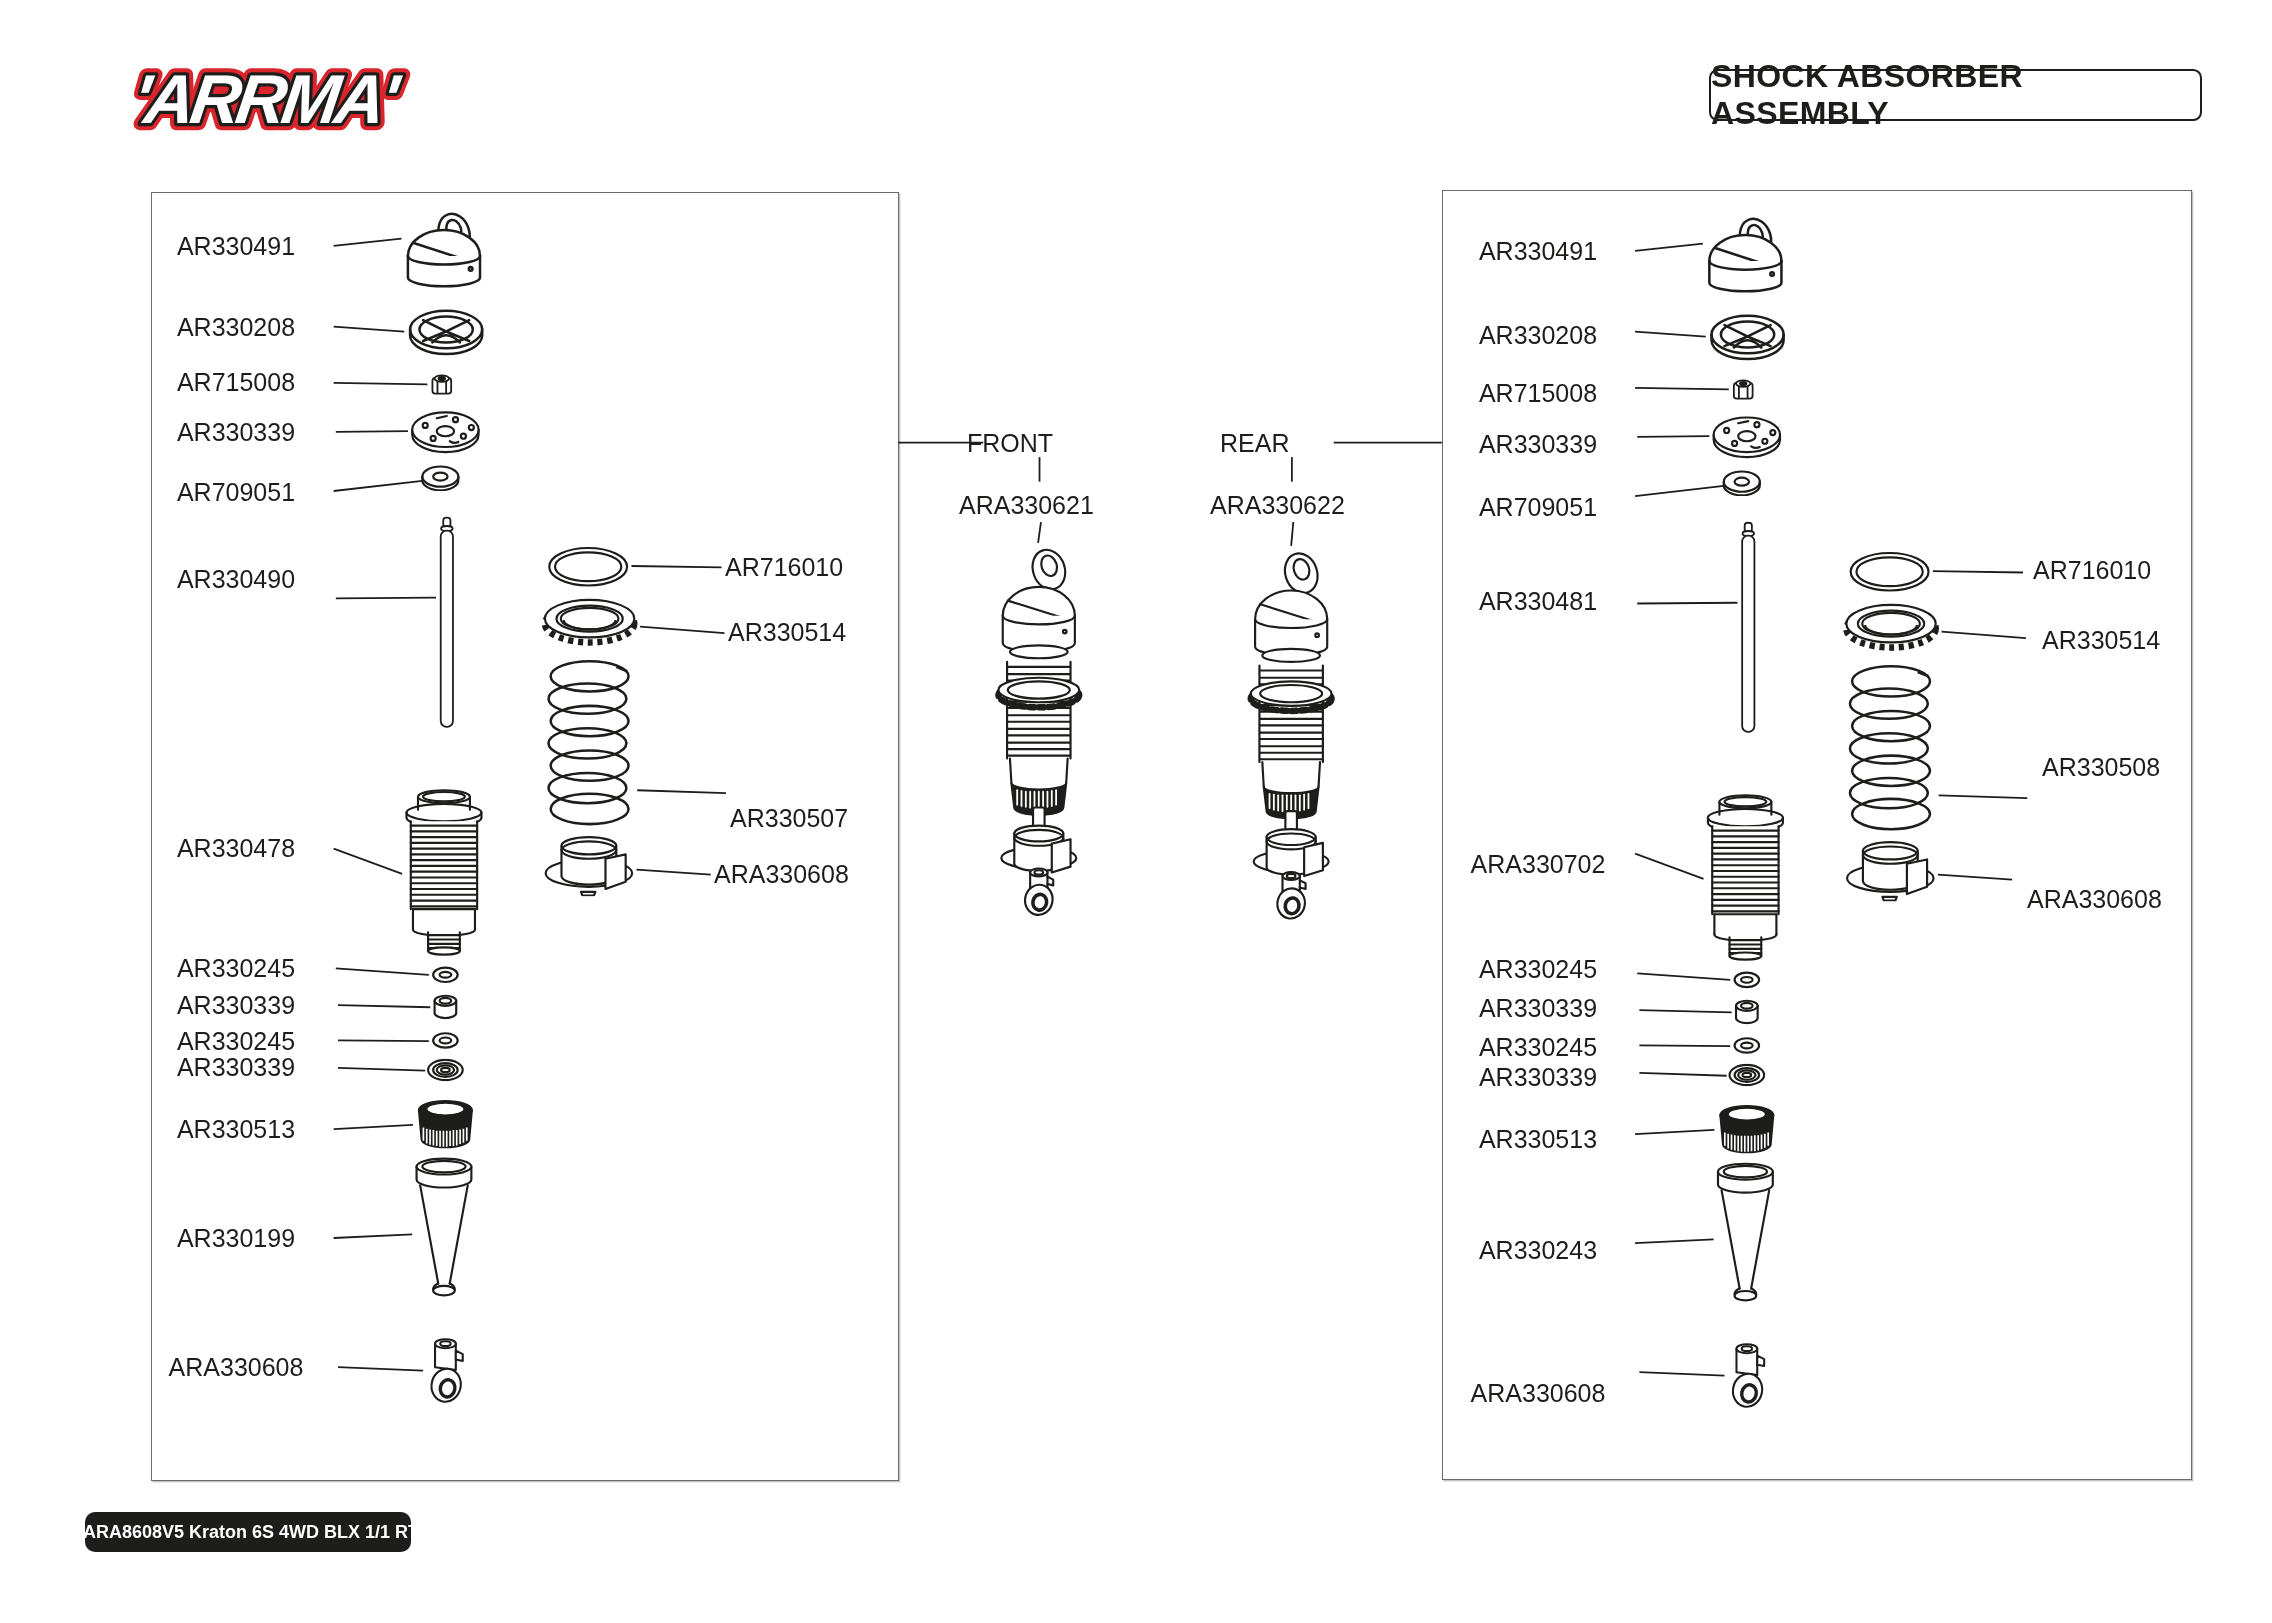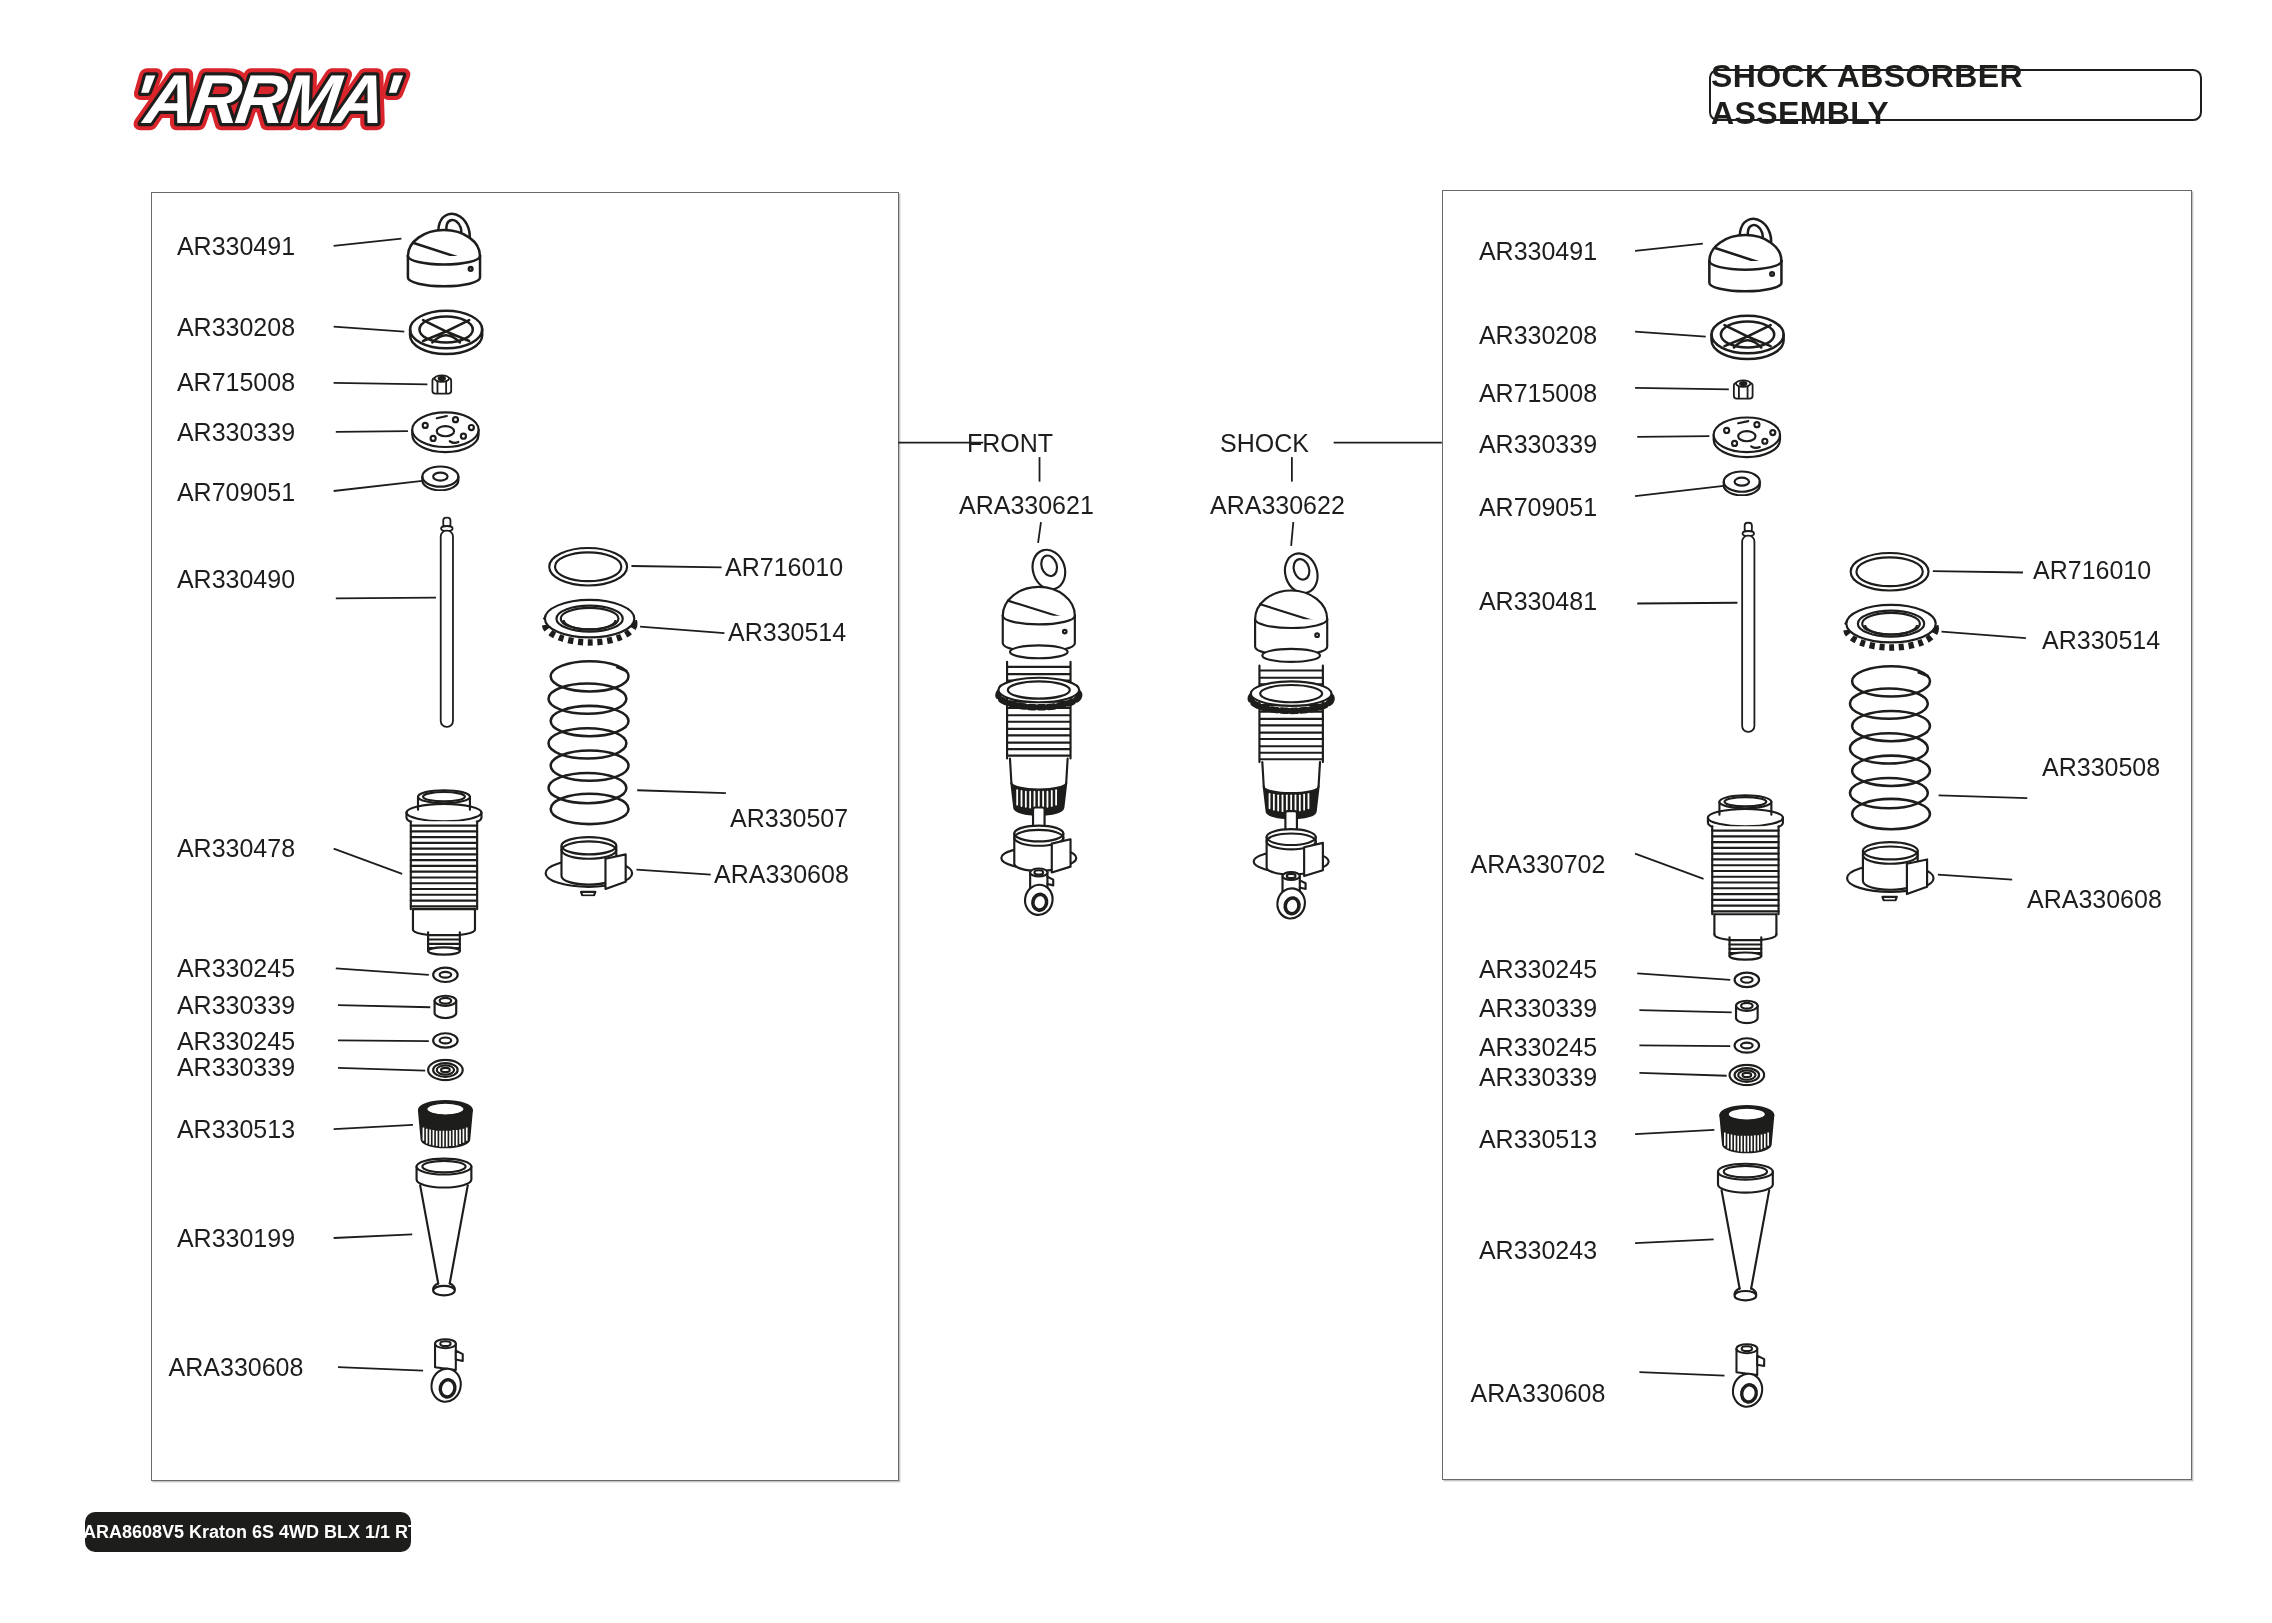--- a/index.html
+++ b/index.html
@@ -422,21 +422,21 @@
   <div class="plabel lab-r" style="left:144px;top:1114px">AR330513</div>
   <div class="plabel lab-r" style="left:144px;top:1223px">AR330199</div>
   <div class="plabel lab-r" style="left:144px;top:1352px">ARA330608</div>
   <div class="plabel lab-l" style="left:725px;top:552px">AR716010</div>
   <div class="plabel lab-l" style="left:728px;top:617px">AR330514</div>
   <div class="plabel lab-l" style="left:730px;top:803px">AR330507</div>
   <div class="plabel lab-l" style="left:714px;top:859px">ARA330608</div>
 
   <div class="plabel lab-c" style="left:967px;top:428px;width:144px">FRONT</div>
   <div class="plabel lab-c" style="left:959px;top:490px;width:173px">ARA330621</div>
-  <div class="plabel lab-c" style="left:1220px;top:428px;width:144px">SHOCK</div>
+  <div class="plabel lab-c" style="left:1220px;top:428px;width:144px">REAR</div>
   <div class="plabel lab-c" style="left:1210px;top:490px;width:173px">ARA330622</div>
 
   <div class="plabel lab-r" style="left:1446px;top:236px">AR330491</div>
   <div class="plabel lab-r" style="left:1446px;top:320px">AR330208</div>
   <div class="plabel lab-r" style="left:1446px;top:378px">AR715008</div>
   <div class="plabel lab-r" style="left:1446px;top:429px">AR330339</div>
   <div class="plabel lab-r" style="left:1446px;top:492px">AR709051</div>
   <div class="plabel lab-r" style="left:1446px;top:586px">AR330481</div>
   <div class="plabel lab-r" style="left:1446px;top:849px">ARA330702</div>
   <div class="plabel lab-r" style="left:1446px;top:954px">AR330245</div>

